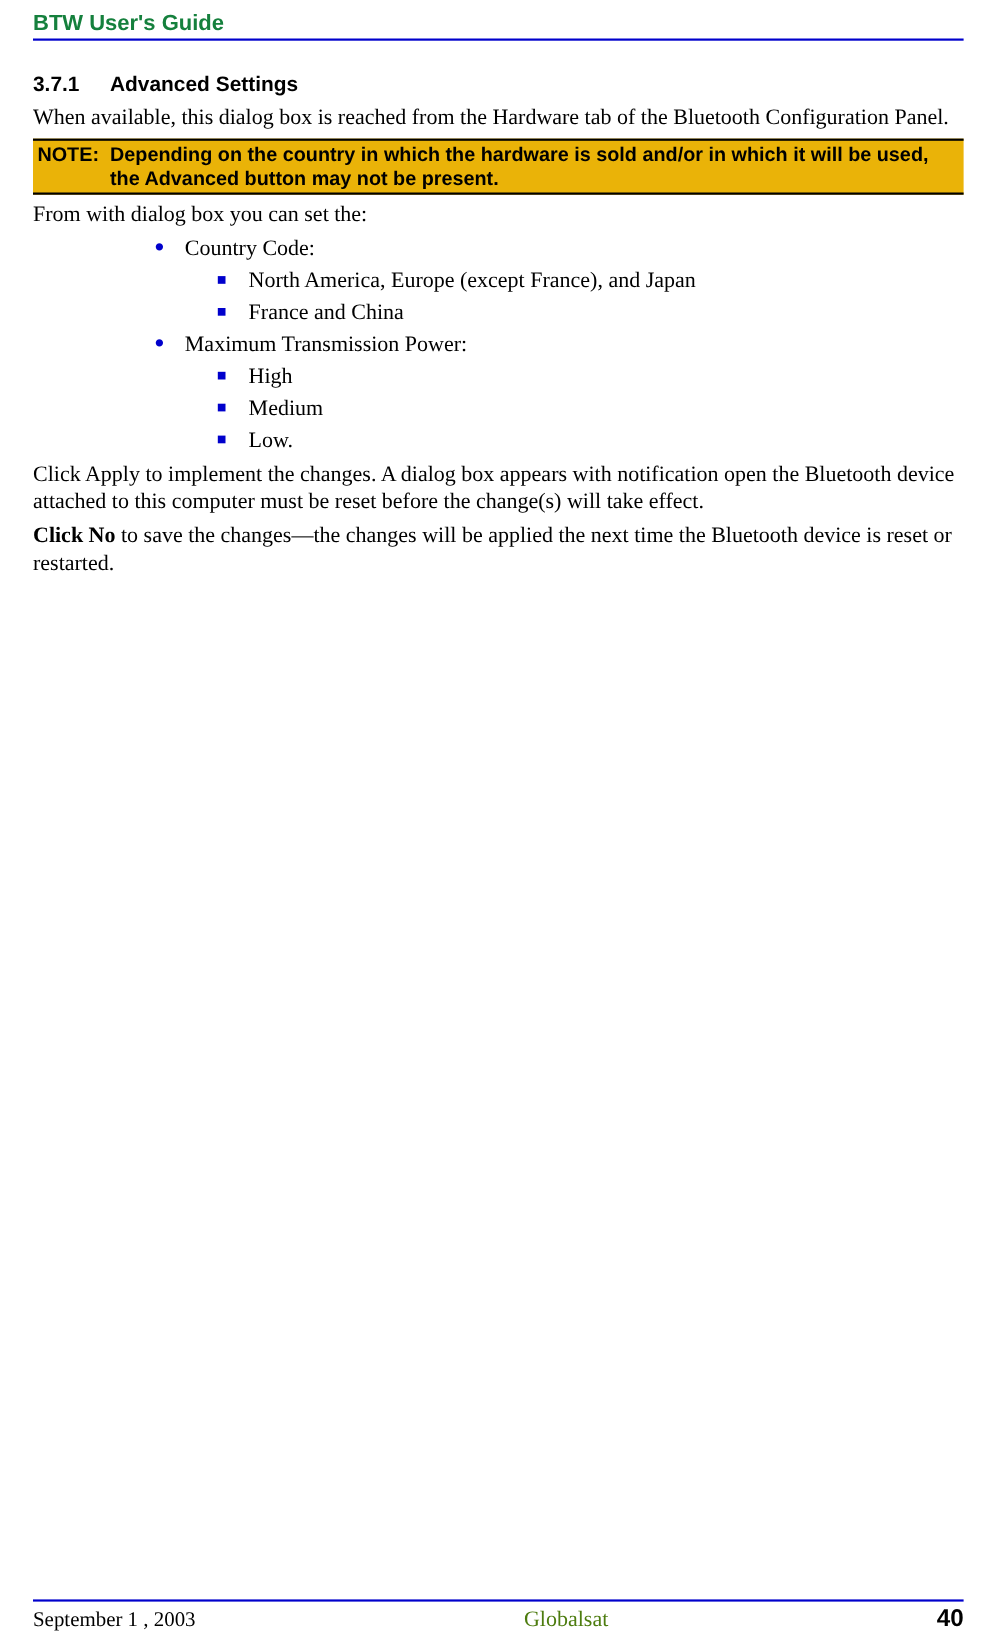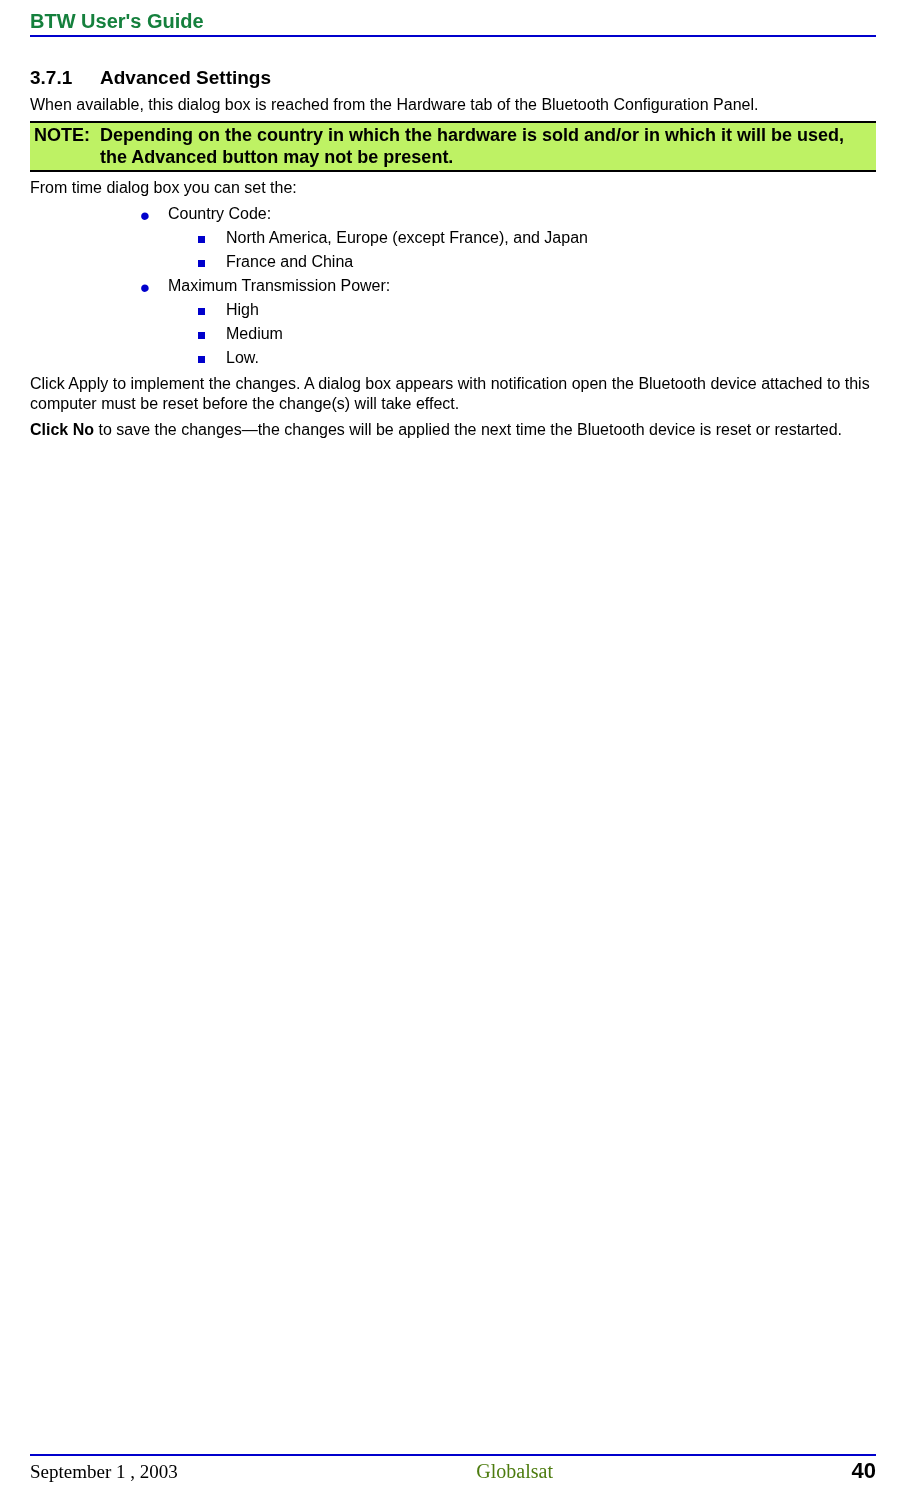--- a/index.html
+++ b/index.html
@@ -39,26 +39,26 @@
   }
   .section-number {
     width: 70px;
     flex: 0 0 70px;
   }
   .section-title {
     flex: 1;
   }
   .body-block {
     margin-left: 70px;
-    font-family: Liberation Sans, sans-serif;
-    font-size: 16px;
+    font-family: Liberation Serif, serif;
+    font-size: 20px;
     line-height: 1.25;
   }
   .note-box {
-    background: #bef264;
+    background: #eab308;
     border-top: 2px solid #000;
     border-bottom: 2px solid #000;
     font-family: Arial, Helvetica, sans-serif;
     font-weight: bold;
     font-size: 18px;
     padding: 2px 4px;
     margin: 6px 0 6px 0;
     line-height: 1.2;
     display: flex;
   }
@@ -156,21 +156,21 @@
     <div class="section-title">Advanced Settings</div>
   </div>
 
   <div class="body-block para">When available, this dialog box is reached from the Hardware tab of the Bluetooth Configuration Panel.</div>
 
   <div class="note-box">
     <div class="note-label">NOTE:</div>
     <div class="note-text">Depending on the country in which the hardware is sold and/or in which it will be used, the Advanced button may not be present.</div>
   </div>
 
-  <div class="body-block para">From time dialog box you can set the:</div>
+  <div class="body-block para">From with dialog box you can set the:</div>
 
   <div class="body-block">
     <ul class="top-list">
       <li>
         <span>Country Code:</span>
         <ul class="sub-list">
           <li>North America, Europe (except France), and Japan</li>
           <li>France and China</li>
         </ul>
       </li>

